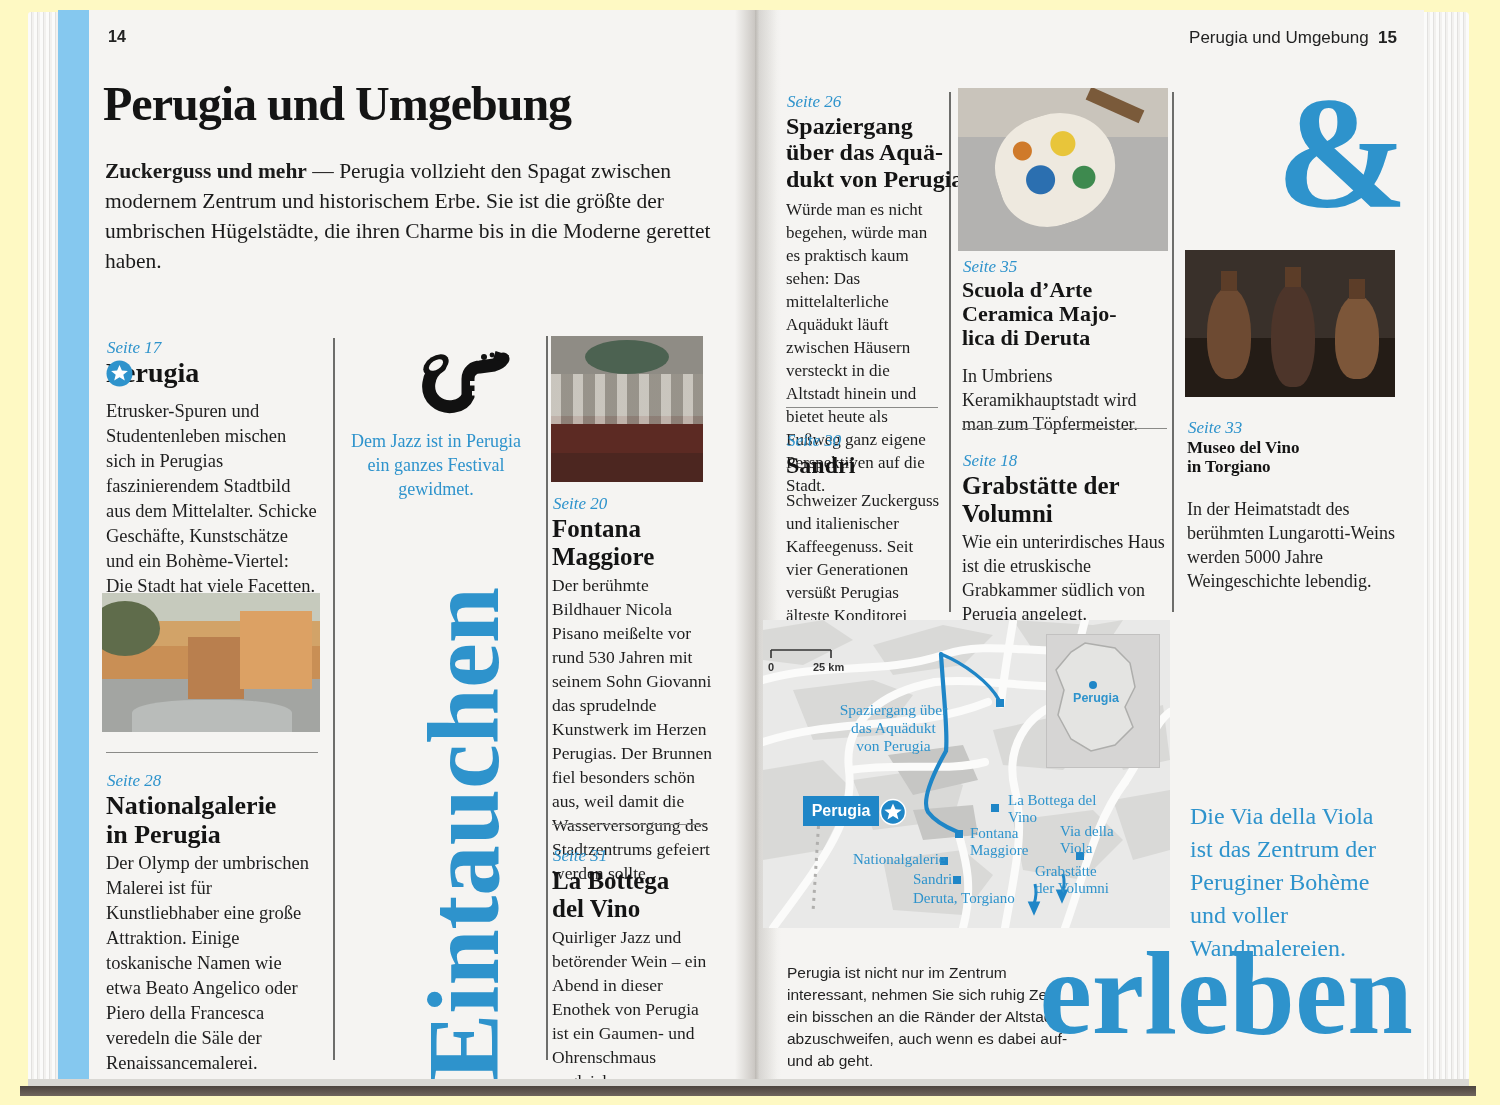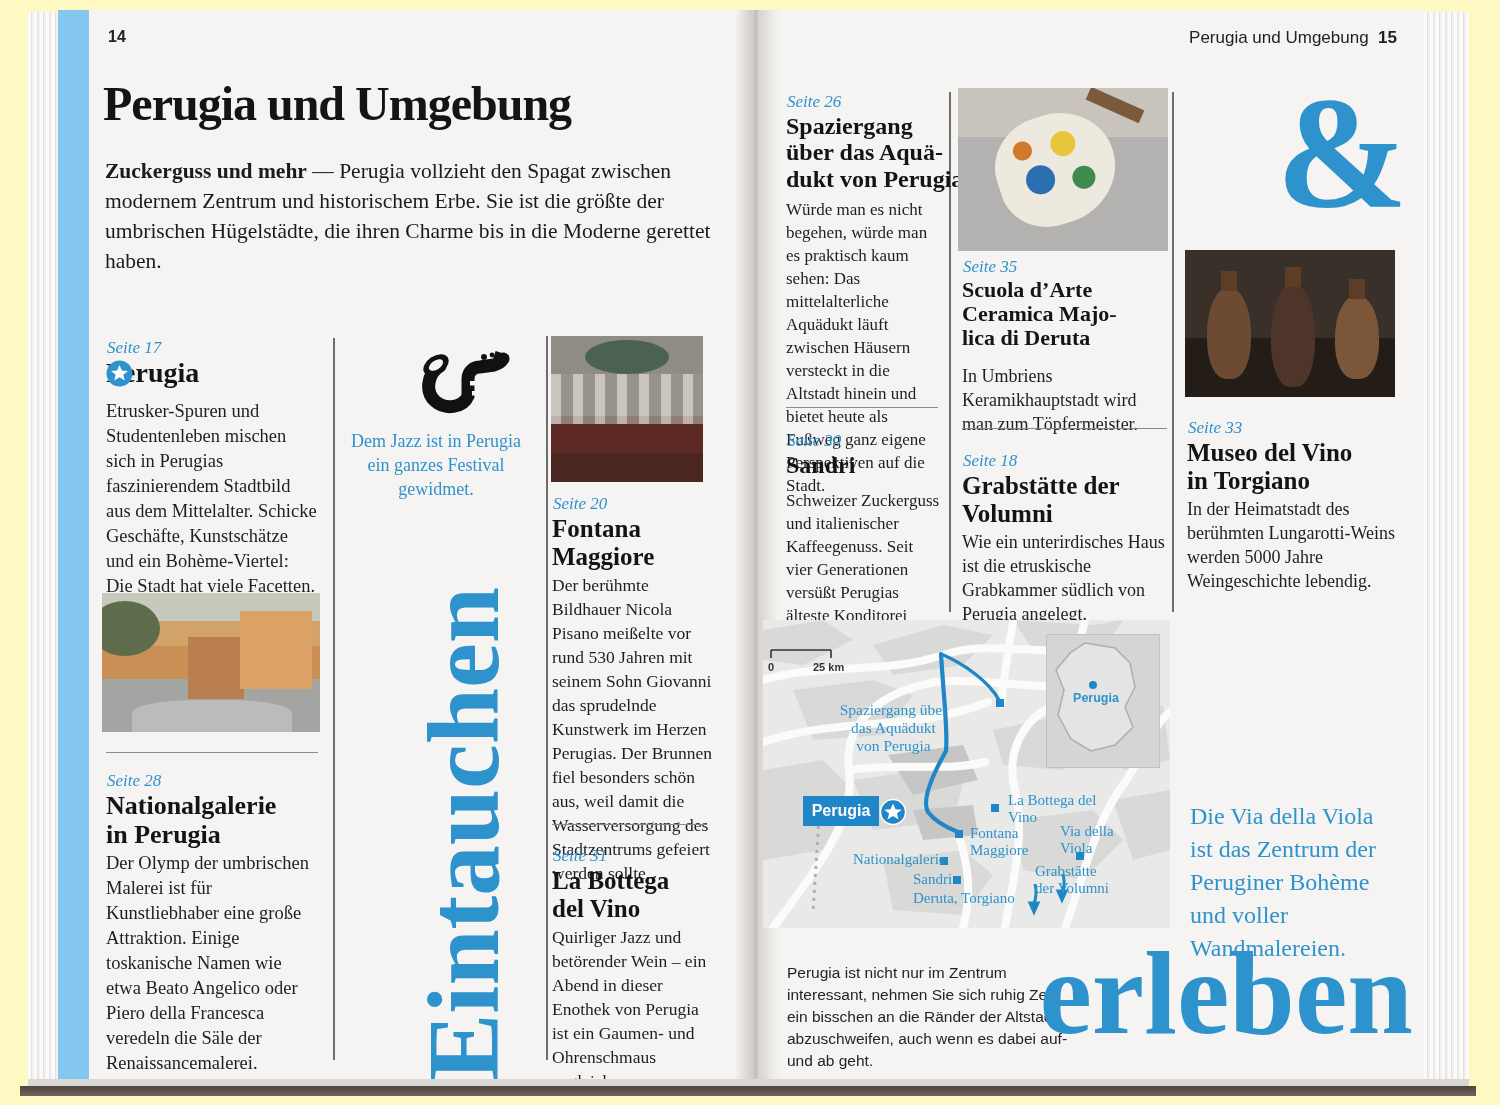--- a/index.html
+++ b/index.html
@@ -186,21 +186,21 @@
 Volumni</div>
   <div class="body-txt" style="left:962px;top:530px;width:205px;font-size:18px;line-height:24px;">Wie ein unterirdisches Haus ist die etruskische Grabkammer südlich von Perugia angelegt.</div>
 
   <div class="ampersand">&amp;</div>
   <div class="photo ph-amphora">
     <div class="vase v1"></div>
     <div class="vase v2"></div>
     <div class="vase v3"></div>
   </div>
   <div class="seite" style="left:1188px;top:418px;">Seite 33</div>
-  <div class="h2 ml" style="left:1187px;top:439px;font-size:25px;">Museo del Vino
+  <div class="h2 ml" style="left:1187px;top:439px;font-size:17px;">Museo del Vino
 in Torgiano</div>
   <div class="body-txt" style="left:1187px;top:497px;width:218px;font-size:18px;line-height:24px;">In der Heimatstadt des berühmten Lungarotti-Weins werden 5000 Jahre Weingeschichte lebendig.</div>
 
   <div class="map">
     <svg width="407" height="308" viewBox="0 0 407 308">
 
       <g fill="#d9d9d7">
         <polygon points="0,10 60,0 90,20 40,45 0,40"></polygon>
         <polygon points="110,25 180,5 230,15 200,45 130,55"></polygon>
         <polygon points="250,0 330,5 360,0 340,30 270,30"></polygon>

